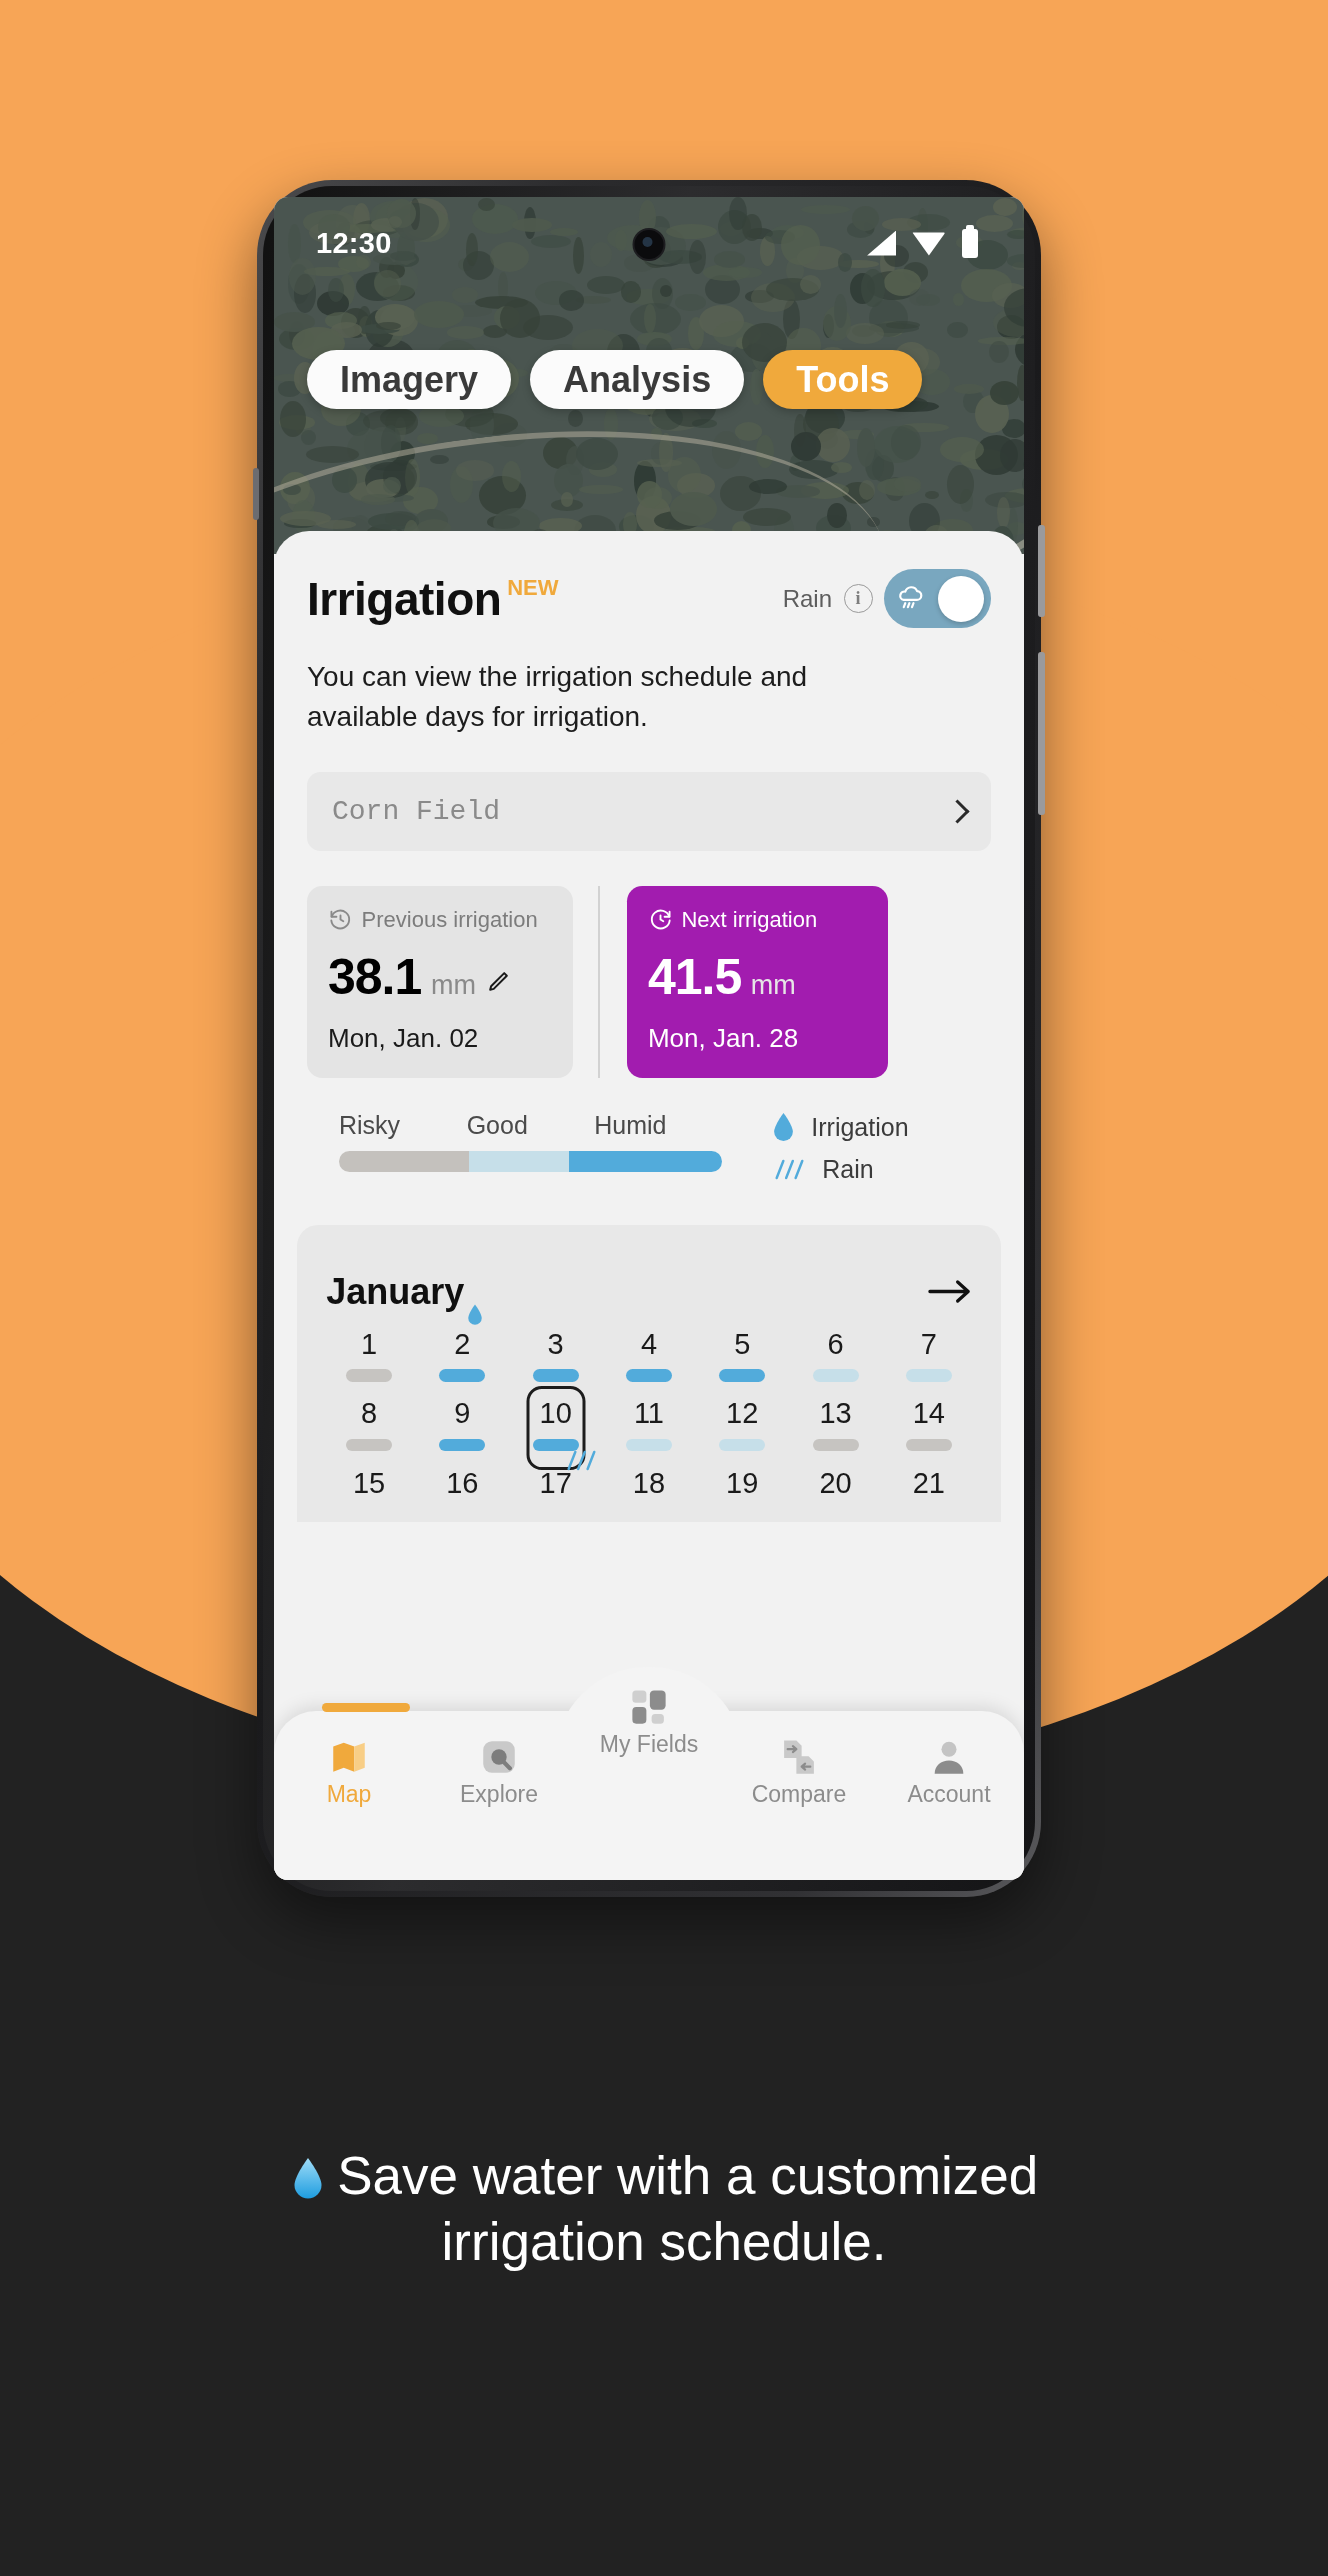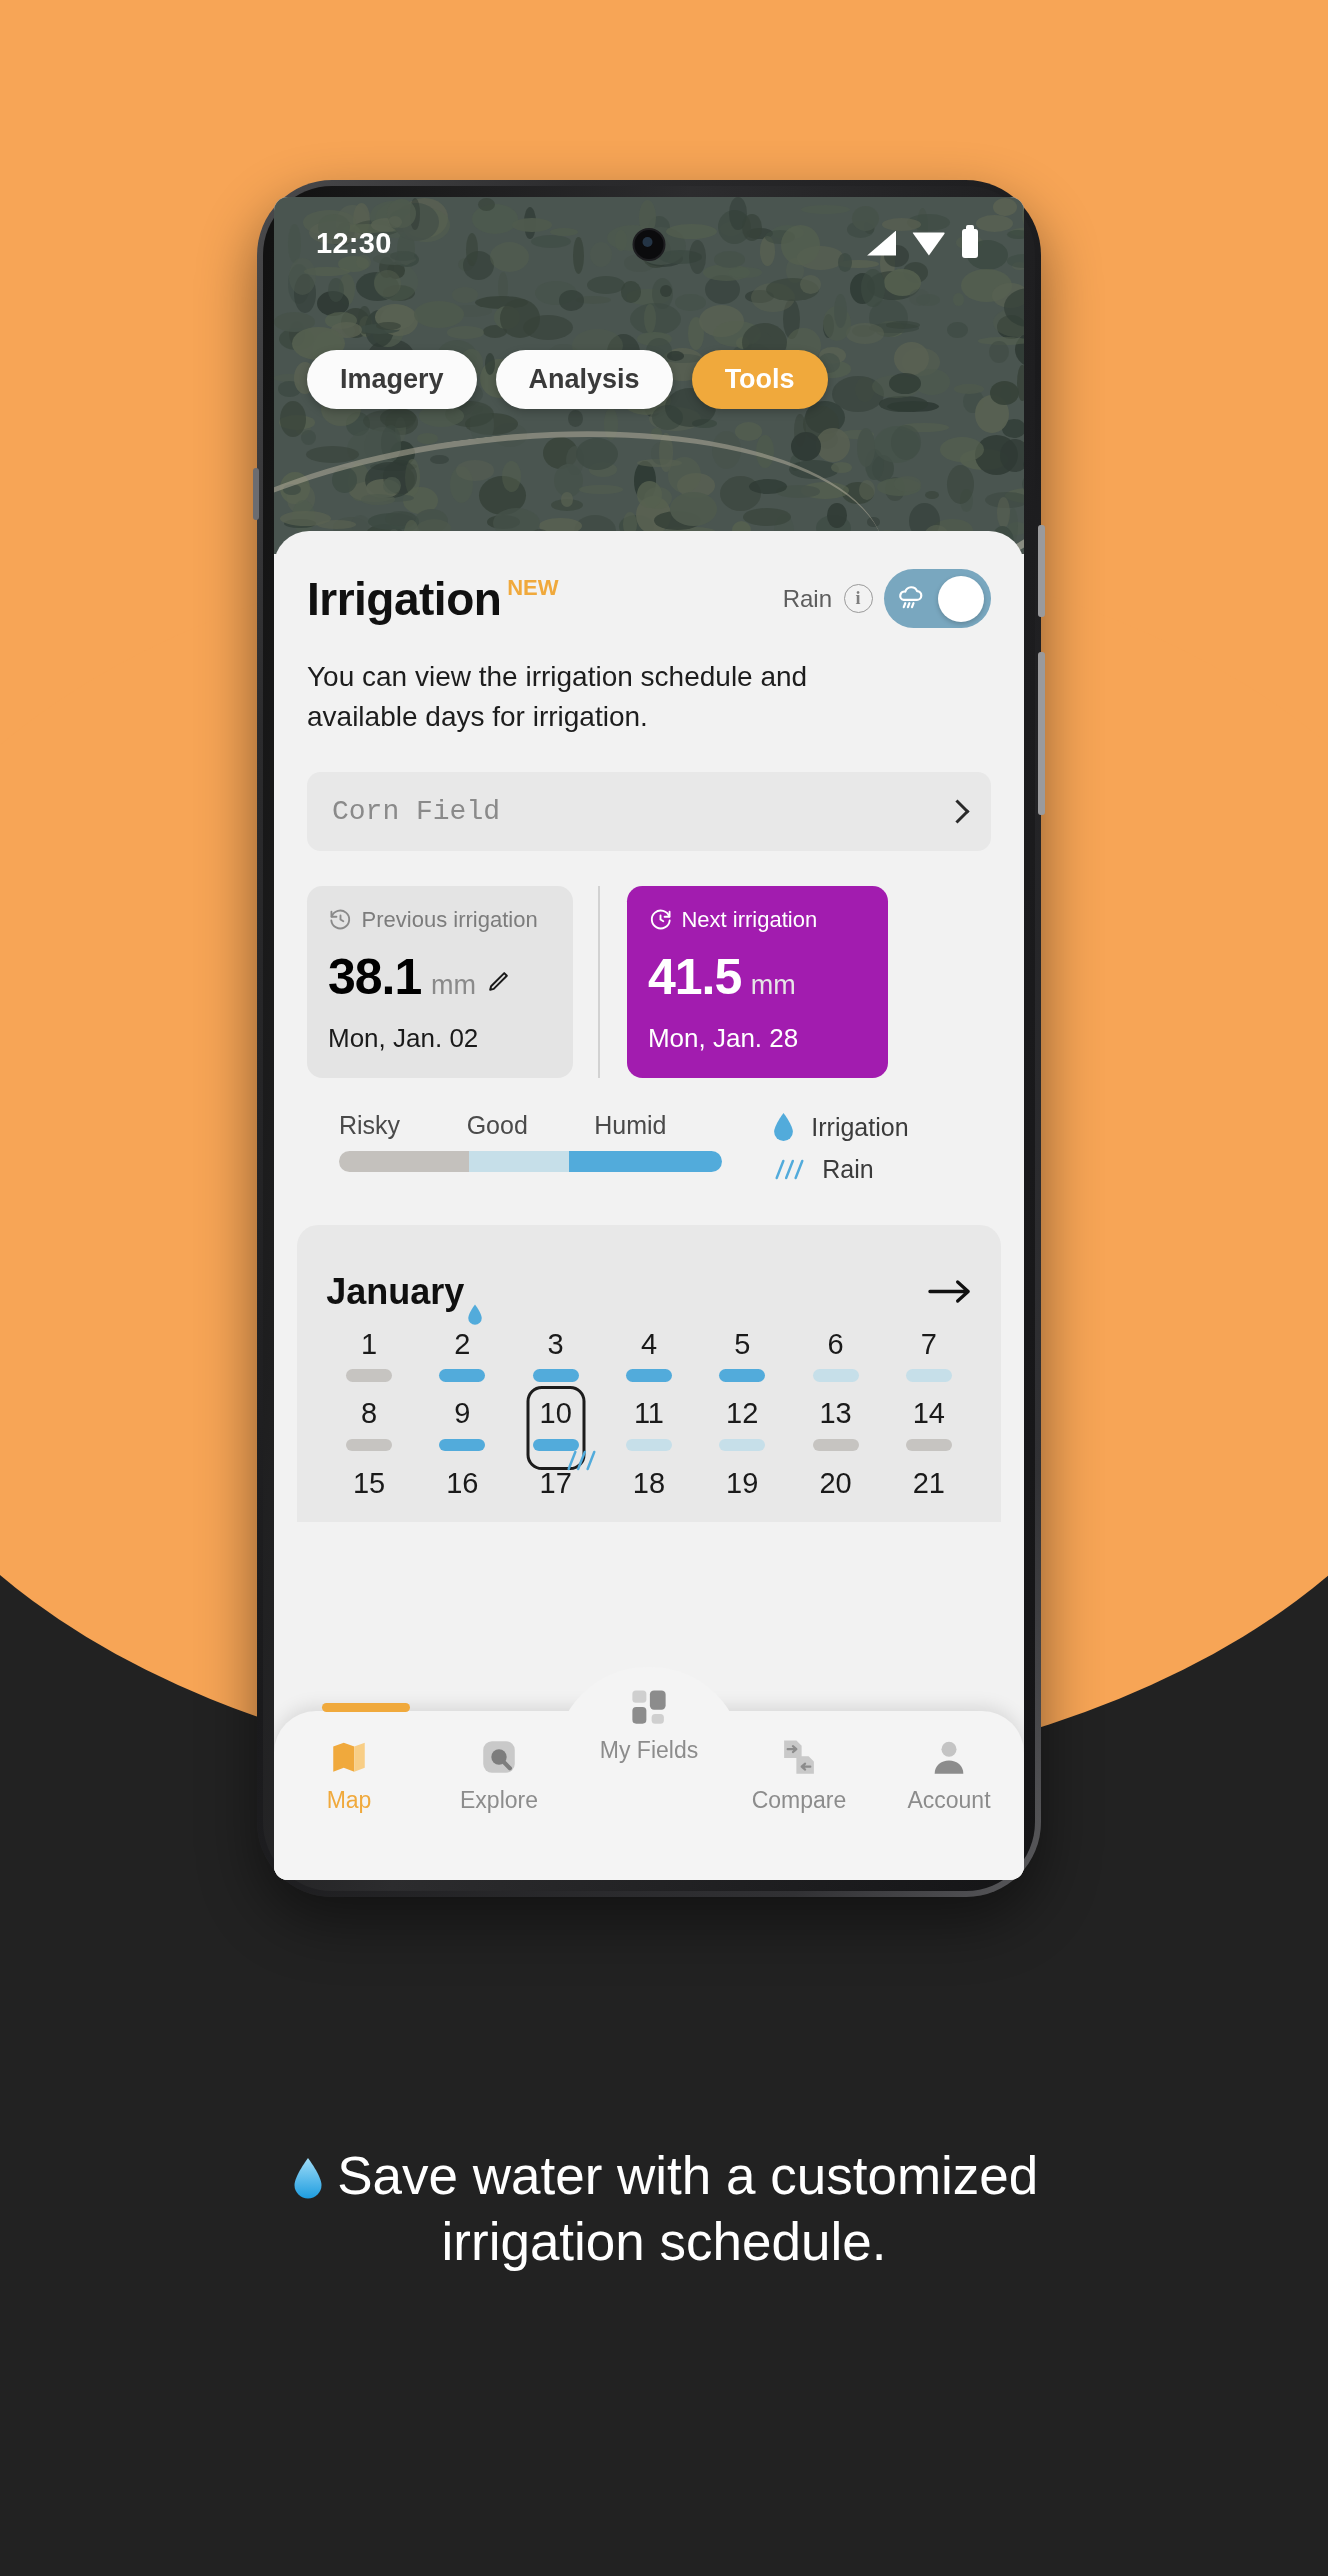--- a/index.html
+++ b/index.html
@@ -101,21 +101,21 @@
     content:""; position:absolute; left:7.7px; top:6.7px; width:10.5px; height:10.5px;
     border-radius:50%; background:#243445;
   }
 
   .tabrow{
     position:absolute; left:33px; top:153px; display:flex; gap:19px; z-index:5;
   }
   .tab{
     height:59px; padding:0 33px; border-radius:33px;
     display:flex; align-items:center; justify-content:center;
-    font-size:27px; font-weight:bold; color:#3a3a3a;
+    font-size:36px; font-weight:bold; color:#3a3a3a;
     background:#fbfbfb; box-shadow:0 2.9px 8.6px rgba(0,0,0,.22);
   }
   .tab.active{ background:#F0A93C; color:#fff; }
 
   
   .sheet{
     position:absolute; left:0; right:0; top:334px; bottom:0;
     background:#f2f2f2; border-radius:35px 35px 0 0;
     padding:0 33px;
   }
@@ -228,21 +228,21 @@
     position:absolute; left:0; right:0; bottom:0; height:169px;
     background:#f4f4f4; border-radius:42px 42px 0 0;
     box-shadow:0 -4.8px 17px rgba(0,0,0,.10);
     display:flex; align-items:flex-start; padding-top:25px;
   }
   .bottomnav:before{
     content:""; position:absolute; left:50%; top:-44px; transform:translateX(-50%);
     width:188px; height:92px; background:#f4f4f4; border-radius:94px 94px 0 0;
   }
   .nav-item{
-    flex:1; display:flex; flex-direction:column; align-items:center; gap:9px; position:relative; z-index:2;
+    flex:1; display:flex; flex-direction:column; align-items:center; gap:3px; position:relative; z-index:2;
   }
   .nav-item .nlbl{ font-size:23px; color:#8c8c8c; }
   .nav-item.active .nlbl{ color:#F0A93C; }
   .nav-item.center{ margin-top:-50px; }
   .nav-item.center .nlbl{ color:#8c8c8c; }
   .nav-ico{ width:42px; height:42px; display:flex; align-items:center; justify-content:center; }
   .nav-ico svg{ width:42px; height:42px; }
   .active-underline{
     position:absolute; left:48px; top:-7.7px; width:88px; height:8.6px; background:#F0A93C; border-radius:4.8px; z-index:3;
   }

